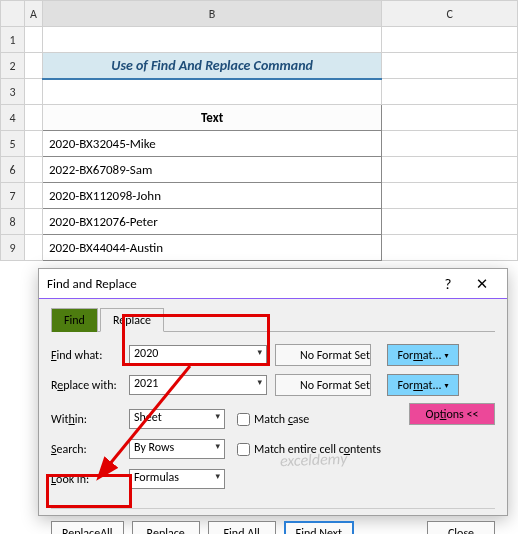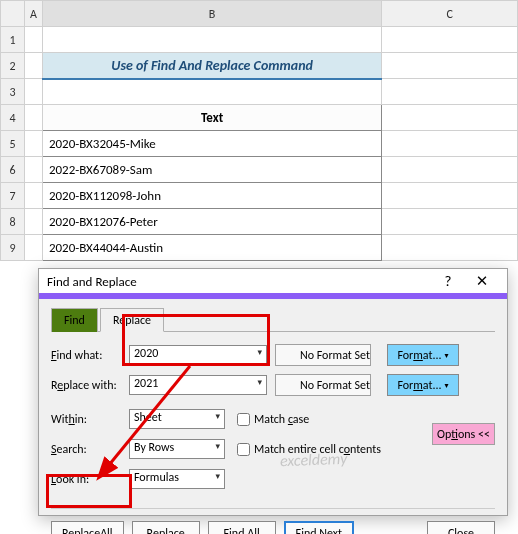--- a/index.html
+++ b/index.html
@@ -53,21 +53,21 @@
       background: #f0f0f0;
       border: 1px solid #a0a0a0;
       box-shadow: 0 4px 16px rgba(0,0,0,0.25);
     }
     .dlg-title {
       height: 30px;
       display: flex;
       align-items: center;
       padding: 0 8px;
       background: #fff;
-      border-bottom: 6px solid #8b5cf6;
+      border-bottom: 1px solid #8b5cf6;
     }
     .dlg-title .t { flex: 1; font-size: 13px; }
     .dlg-title .ctl { width: 34px; text-align: center; font-size: 15px; cursor: pointer; }
     .dlg-body { padding: 8px 12px 12px 12px; position: relative; }
     .tabs { display: flex; gap: 2px; border-bottom: 1px solid #b0b0b0; }
     .tab {
       padding: 4px 12px;
       border: 1px solid #b0b0b0;
       border-bottom: none;
       background: #4d7c0f;
@@ -104,24 +104,24 @@
       font-size: 12px; text-align: center;
       line-height: 20px; margin-left: 16px;
       display: flex; justify-content: center; align-items: center; gap: 3px;
       cursor: pointer;
     }
     .fmt-btn .drop { font-size: 8px; }
     .checkbox-row { display: flex; align-items: center; margin-left: 12px; font-size: 12px; gap: 4px; }
     .checkbox-row input { margin: 0; }
     .opt-btn {
       position: absolute;
-      right: 12px; top: 124px;
-      width: 63px; height: 22px;
+      right: 12px; top: 104px;
+      width: 86px; height: 22px;
       border: 1px solid #a0a0a0;
-      background: #f9a8d4;
+      background: #ec4899;
       font-size: 12px; text-align: center; line-height: 20px;
       cursor: pointer;
     }
     .btn-row {
       display: flex; gap: 8px;
       margin-top: 18px;
       border-top: 1px solid #ccc;
       padding-top: 12px;
     }
     .btn {

